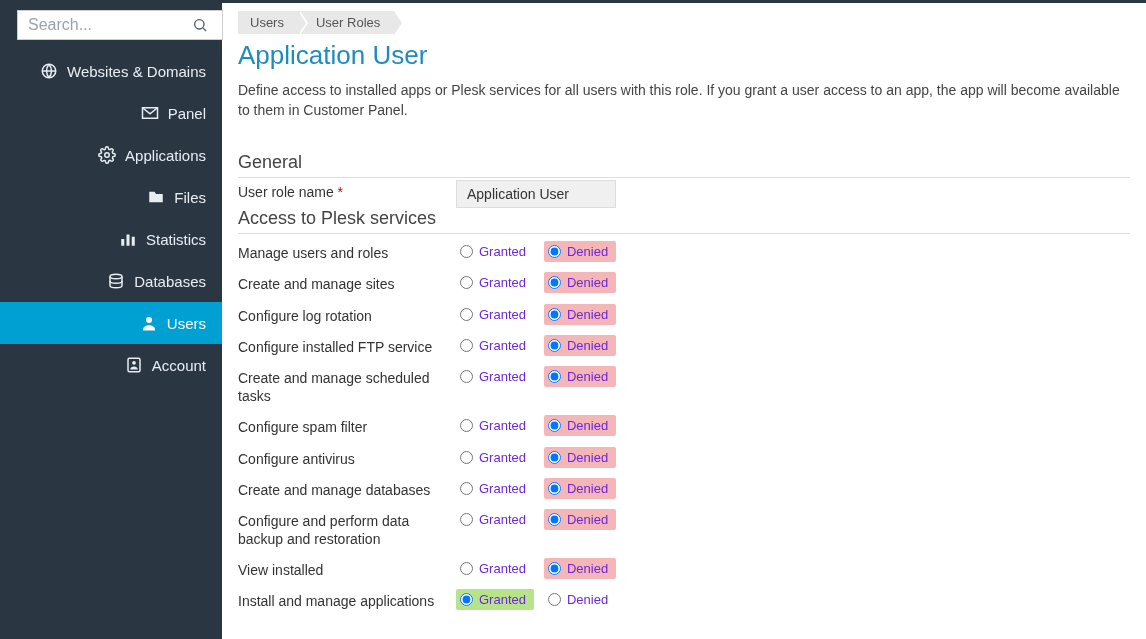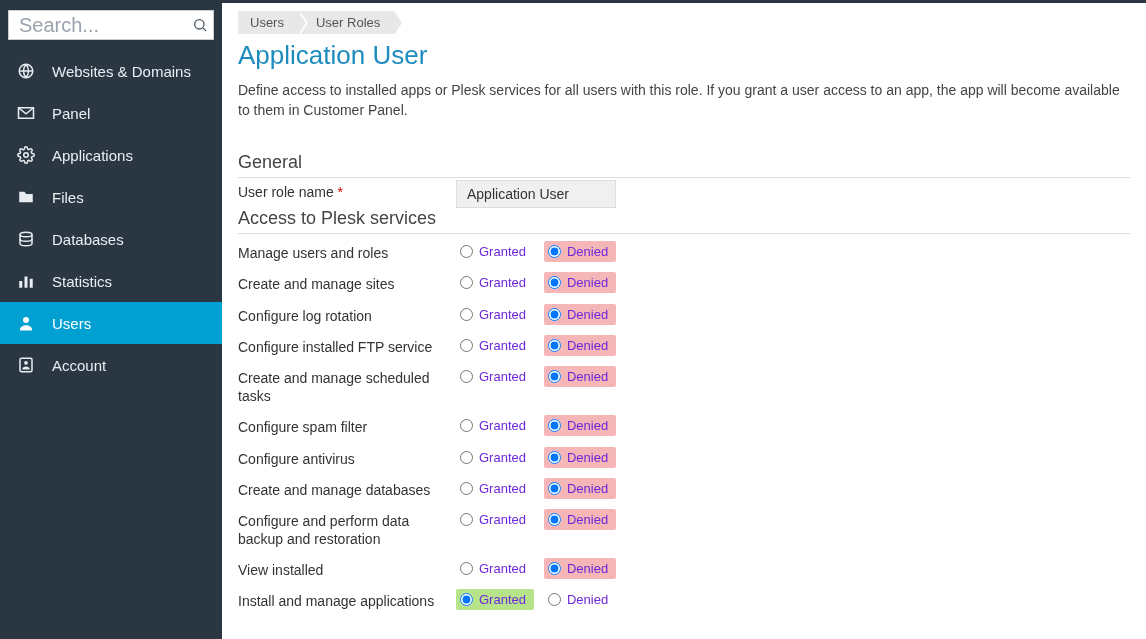--- a/index.html
+++ b/index.html
@@ -3,25 +3,25 @@
 <meta charset="utf-8">
 <style>
   * { box-sizing: border-box; margin: 0; padding: 0; }
   body { font-family: "Segoe UI", Arial, sans-serif; font-size: 14px; color: #222; background: #fff; }
   .app { display: flex; min-height: 100vh; }
 
   
   .sidebar { width: 222px; background: #2a3743; color: #e8edf2; display: flex; flex-direction: column; flex-shrink: 0; }
   .search-wrap { padding: 10px 8px 10px 8px; background: #2a3743; }
   .search-box { position: relative; }
-  .search-input { width: 100%; height: 30px; padding: 0 30px 0 10px; border: 1px solid #ccc; background: #fff; font-size: 20px; color: #333; }
+  .search-input { width: 100%; height: 30px; padding: 0 30px 0 10px; border: 1px solid #ccc; background: #fff; font-size: 16px; color: #333; margin-left: 9px; }
   .search-input::placeholder { color: #9aa3ad; }
   .search-icon { position: absolute; right: 6px; top: 50%; transform: translateY(-50%); color: #4d5a66; }
   .nav { list-style: none; }
-  .nav-item { display: flex; align-items: center; gap: 16px; padding: 11px 16px; cursor: pointer; color: #e8edf2; }
+  .nav-item { display: flex; align-items: center; gap: 8px; padding: 11px 16px; cursor: pointer; color: #e8edf2; justify-content: flex-end; }
   .nav-item.active { background: #00a0d2; color: #fff; }
   .nav-icon { width: 20px; height: 20px; display: inline-flex; align-items: center; justify-content: center; }
   .nav-label { font-size: 15px; }
 
   
   .main { flex: 1; background: #fff; min-width: 0; border-top: 3px solid #2a3743; }
   .content { padding: 8px 16px 20px 16px; }
   .breadcrumb { display: flex; align-items: center; gap: 0; margin-bottom: 6px; }
   .crumb { position: relative; background: #e8e8e8; color: #555; padding: 4px 14px 4px 18px; font-size: 13px; cursor: pointer; }
   .crumb:first-child { padding-left: 12px; }
@@ -97,37 +97,37 @@
         <li class="nav-item">
           <span class="nav-icon">
             <svg width="18" height="18" viewBox="0 0 24 24" fill="currentColor">
               <path d="M3 5h7l2 3h9v11H3z"></path>
             </svg>
           </span>
           <span class="nav-label">Files</span>
         </li>
         <li class="nav-item">
           <span class="nav-icon">
+            <svg width="18" height="18" viewBox="0 0 24 24" fill="currentColor">
+              <rect x="3" y="12" width="4" height="9"></rect>
+              <rect x="10" y="6" width="4" height="15"></rect>
+              <rect x="17" y="9" width="4" height="12"></rect>
+            </svg>
+          </span>
+          <span class="nav-label">Statistics</span>
+        </li>
+        <li class="nav-item">
+          <span class="nav-icon">
             <svg width="18" height="18" viewBox="0 0 24 24" fill="none" stroke="currentColor" stroke-width="2">
               <ellipse cx="12" cy="6" rx="8" ry="3"></ellipse>
               <path d="M4 6v6c0 1.66 3.58 3 8 3s8-1.34 8-3V6"></path>
               <path d="M4 12v6c0 1.66 3.58 3 8 3s8-1.34 8-3v-6"></path>
             </svg>
           </span>
           <span class="nav-label">Databases</span>
-        </li>
-        <li class="nav-item">
-          <span class="nav-icon">
-            <svg width="18" height="18" viewBox="0 0 24 24" fill="currentColor">
-              <rect x="3" y="12" width="4" height="9"></rect>
-              <rect x="10" y="6" width="4" height="15"></rect>
-              <rect x="17" y="9" width="4" height="12"></rect>
-            </svg>
-          </span>
-          <span class="nav-label">Statistics</span>
         </li>
         <li class="nav-item active">
           <span class="nav-icon">
             <svg width="18" height="18" viewBox="0 0 24 24" fill="currentColor">
               <circle cx="12" cy="8" r="4"></circle>
               <path d="M4 21c0-4 4-6 8-6s8 2 8 6v1H4z"></path>
             </svg>
           </span>
           <span class="nav-label">Users</span>
         </li>

